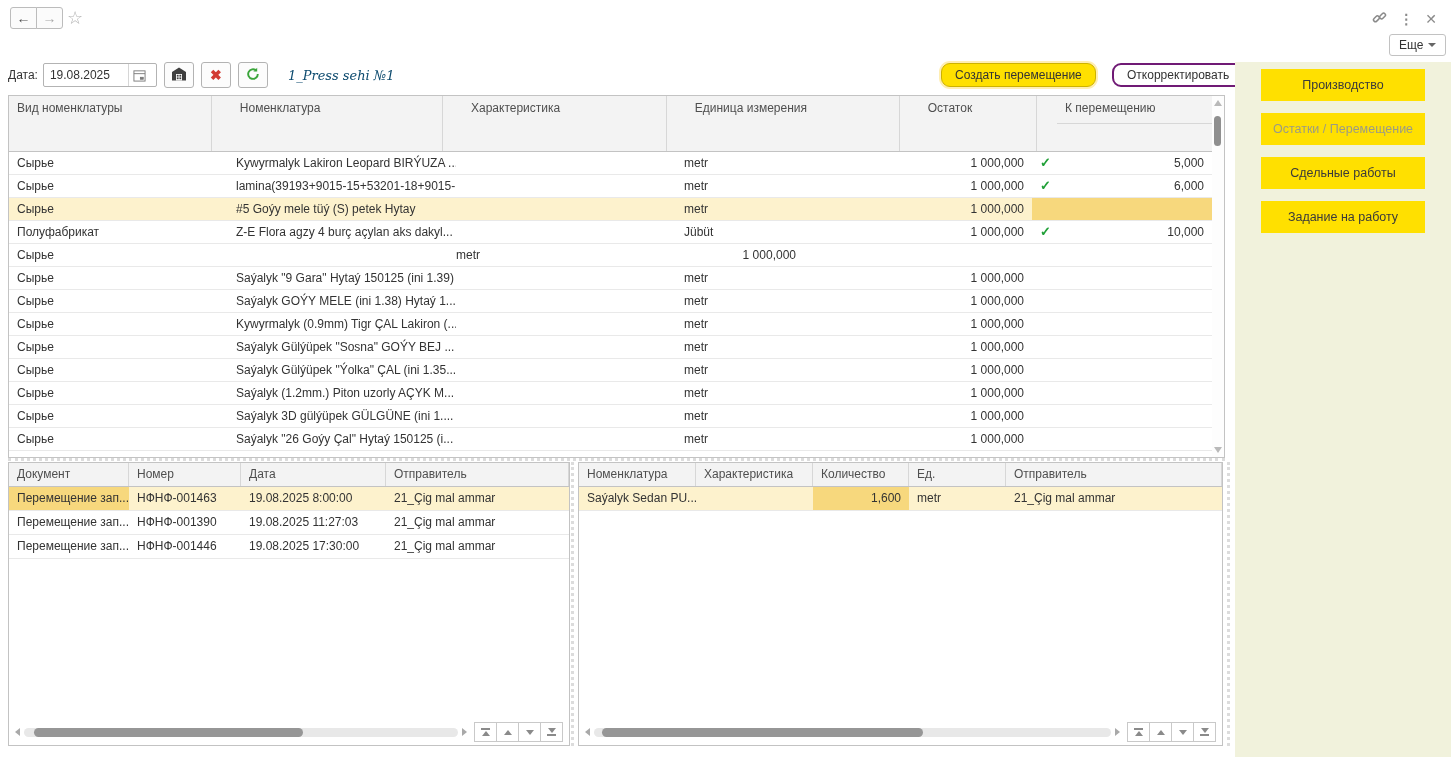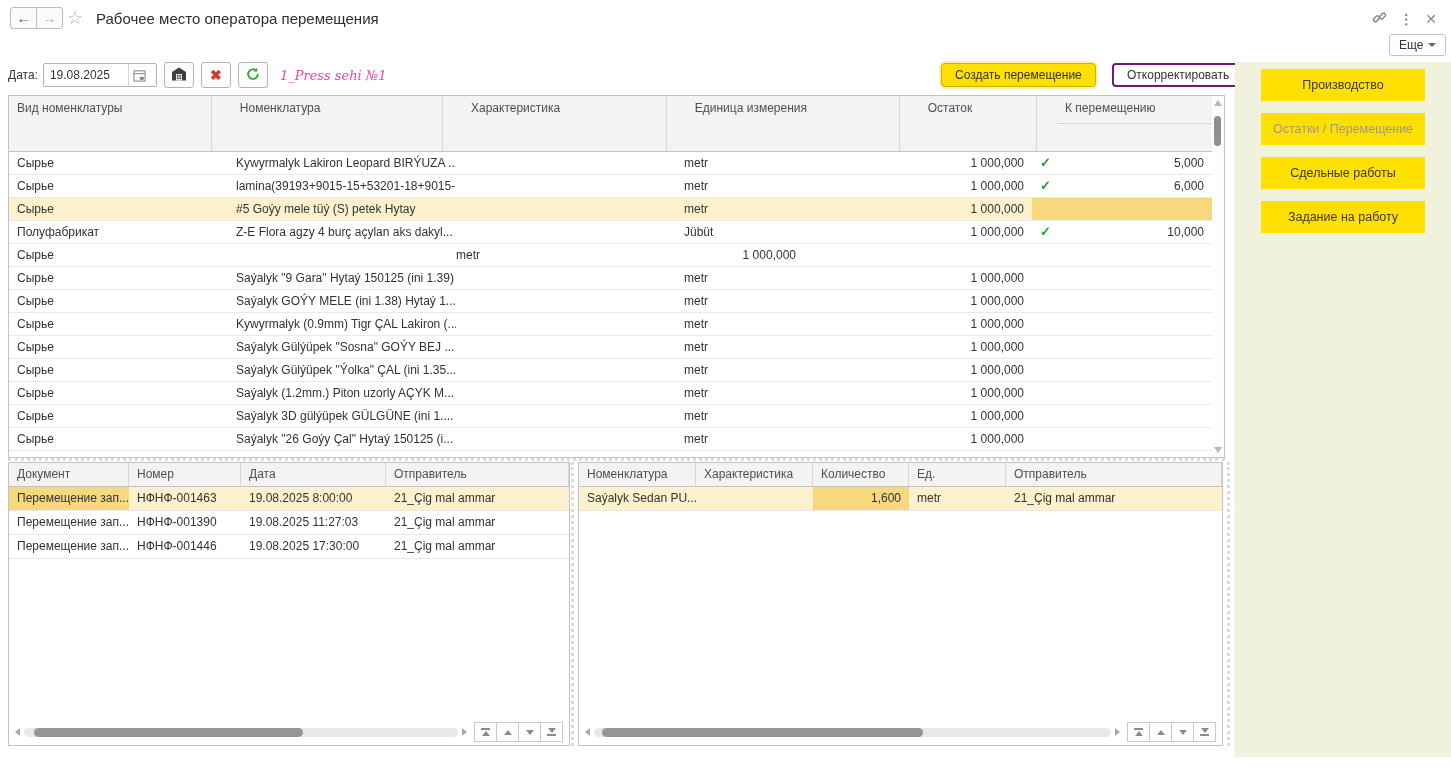--- a/index.html
+++ b/index.html
@@ -26,23 +26,23 @@
   
   .toolbar { position:absolute; left:8px; top:62px; height:26px; display:flex; align-items:center; }
   .fld-label { font-size:12px; color:#333; margin-right:5px; }
   .date-box { width:114px; height:24px; border:1px solid #b3b3b3; border-radius:2px;
               display:flex; align-items:center; background:#fff; }
   .date-box input { border:none; outline:none; width:84px; padding:0 6px; font:inherit; color:#333; }
   .date-pick { width:22px; height:22px; border-left:1px solid #d6d6d6; display:flex;
                align-items:center; justify-content:center; }
   .tool-btn { width:30px; height:26px; margin-left:7px; border:1px solid #b3b3b3; border-radius:3px;
               background:#fcfcfc; display:flex; align-items:center; justify-content:center; }
-  .workspace { margin-left:12px; font-family:"DejaVu Serif", serif; font-style:italic;
-               font-size:13px; color:#ec4899; }
-  .btn { height:24px; border-radius:4px; font-size:12px; display:flex; align-items:center;
+  .workspace { margin-left:20px; font-family:"DejaVu Serif", serif; font-style:italic;
+               font-size:13px; color:#0c4a6e; }
+  .btn { height:24px; border-radius:9px; font-size:12px; display:flex; align-items:center;
          justify-content:center; padding:0 13px; }
   .create-btn { position:absolute; left:941px; top:63px; background:#ffe000; border:1px solid #cdb200;
                 box-shadow:0 0 0 2px #ffeeb2; color:#333; }
   .adjust-btn { position:absolute; left:1112px; top:63px; background:#fff; border:2px solid #701a75; color:#333; }
 
   
   .tbl { position:absolute; background:#fff; border:1px solid #c3c3c3; }
   .thead { display:flex; background:#f3f3f3; border-bottom:1px solid #c3c3c3; }
   .hcell { position:relative; padding:5px 8px; color:#4f4f4f; border-right:1px solid #d7d7d7;
            font-size:12px; overflow:hidden; white-space:nowrap; }
@@ -111,21 +111,20 @@
 </head>
 <body>
 
 <div class="app">
 
   <div class="nav-group">
     <div class="nav-btn first">←</div>
     <div class="nav-btn last">→</div>
   </div>
   <div class="star">☆</div>
-  <div class="page-title">Рабочее место оператора перемещения</div>
 
   <div class="win-icons">
     <span class="win-icon">
       <svg width="15" height="15" viewBox="0 0 16 16">
           <g fill="none" stroke="#8a8a8a" stroke-width="1.6">
         <rect x="1.2" y="7.4" width="7" height="4" rx="2" transform="rotate(-45 4.7 9.4)"></rect>
         <rect x="7.8" y="4.4" width="7" height="4" rx="2" transform="rotate(-45 11.3 6.4)"></rect>
       </g>
         </svg>
     </span>

